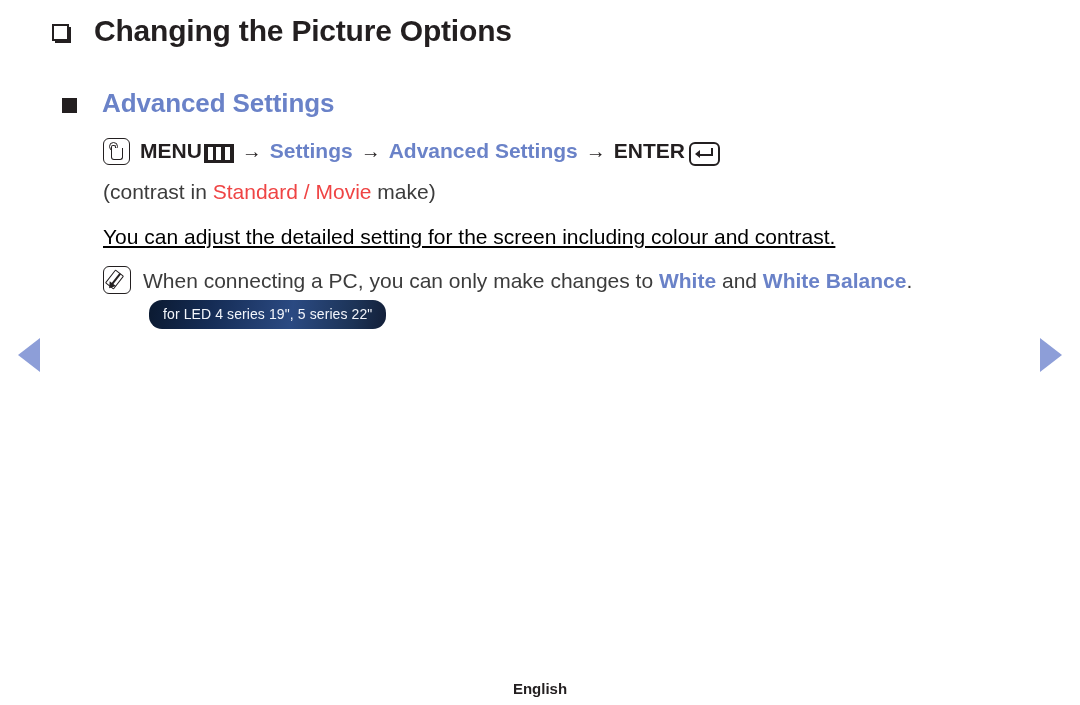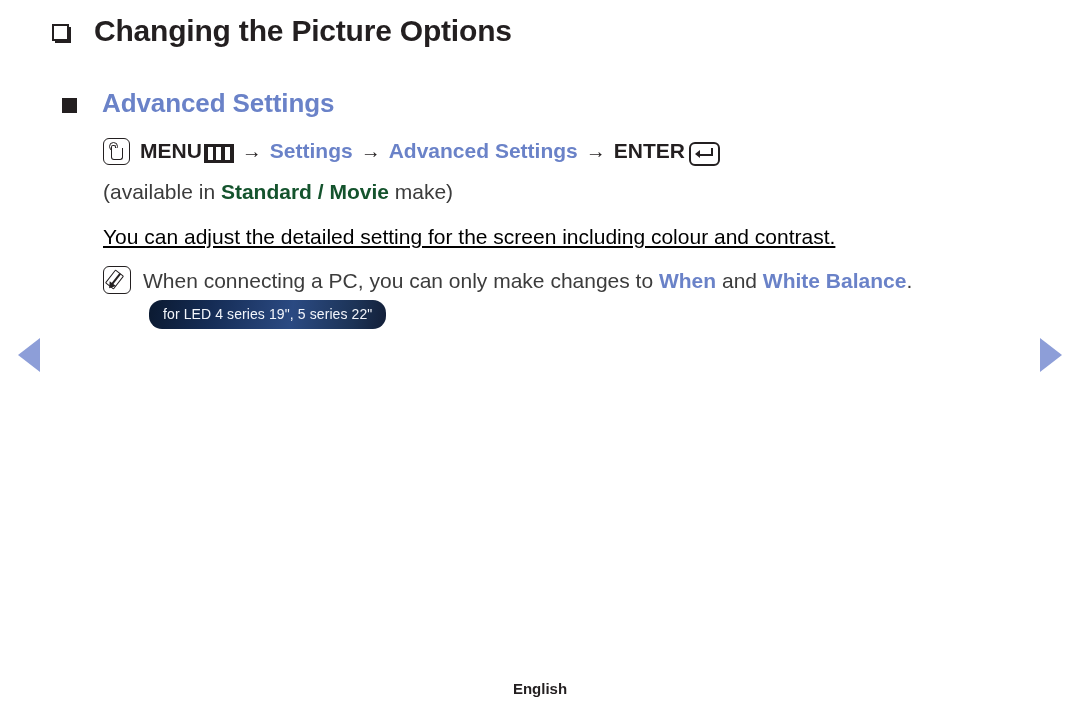--- a/index.html
+++ b/index.html
@@ -221,22 +221,22 @@
     border-right: 5.4px solid #231f20;
   }
 
   .avail-line {
     font-size: 21px;
     color: #3c3c3c;
     margin-top: 12px;
     white-space: nowrap;
   }
   .avail-line .hl {
-    color: #14532d;
-    font-weight: bold;
+    color: #ef4444;
+    font-weight: normal;
   }
 
   .desc-line {
     font-size: 21px;
     color: #000000;
     margin-top: 21px;
     white-space: nowrap;
     text-decoration: underline;
   }
 
@@ -393,33 +393,33 @@
       <span class="arrow">→</span>
       <span>ENTER</span>
       <span class="icon-enter">
         <span class="ret-stem"></span>
         <span class="ret-bar"></span>
         <span class="ret-head"></span>
       </span>
     </div>
 
     <div class="avail-line">
-      <span>(available in </span><span class="hl">Standard / Movie</span><span> make)</span>
+      <span>(contrast in </span><span class="hl">Standard / Movie</span><span> make)</span>
     </div>
 
     <div class="desc-line">You can adjust the detailed setting for the screen including colour and contrast.</div>
 
     <div class="note-row">
       <span class="icon-note">
         <span class="pen-body"></span>
         <span class="pen-line"></span>
         <span class="pen-tip"></span>
       </span>
       <div class="note-text">
-        <span>When connecting a PC, you can only make changes to </span><span class="hl">When</span><span> and </span><span class="hl">White Balance</span><span>.</span><span class="badge">for LED 4 series 19", 5 series 22"</span>
+        <span>When connecting a PC, you can only make changes to </span><span class="hl">White</span><span> and </span><span class="hl">White Balance</span><span>.</span><span class="badge">for LED 4 series 19", 5 series 22"</span>
       </div>
     </div>
 
   </div>
 
   <div class="nav-arrow nav-prev"></div>
   <div class="nav-arrow nav-next"></div>
 
   <div class="footer">English</div>
 

